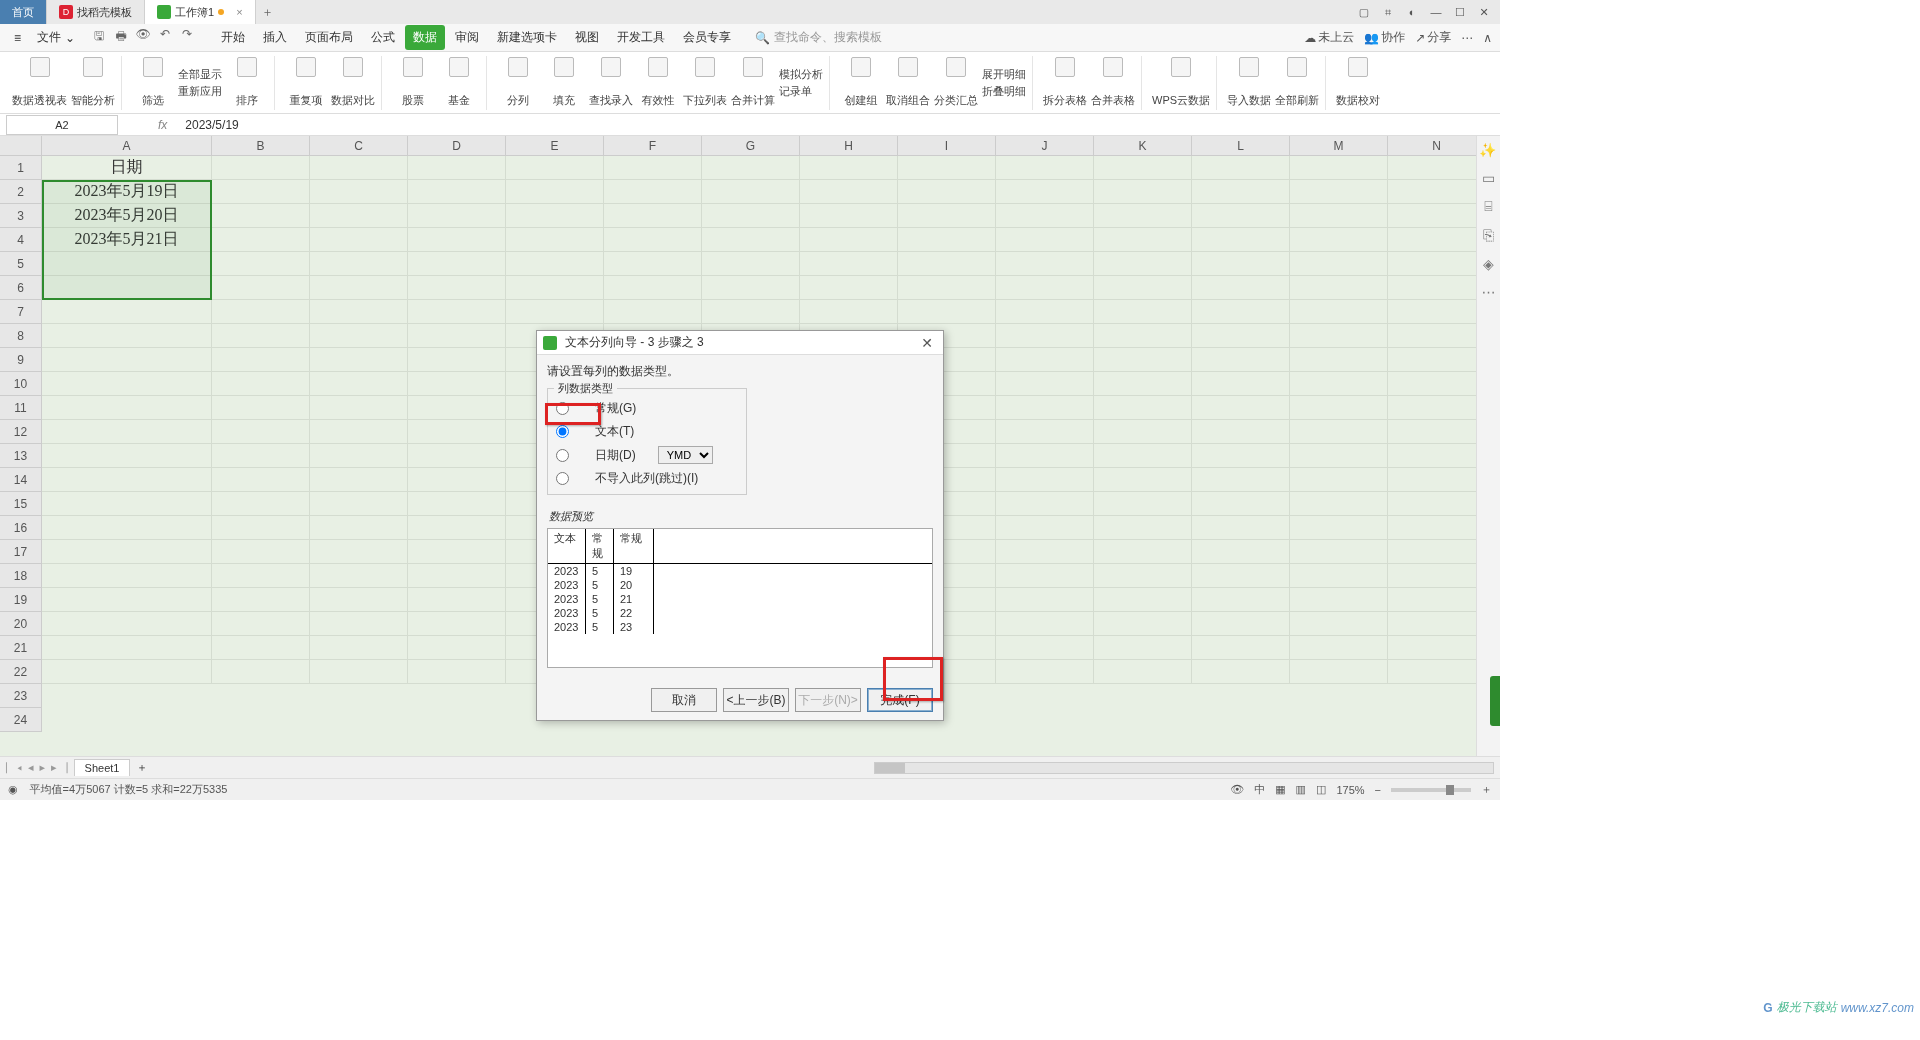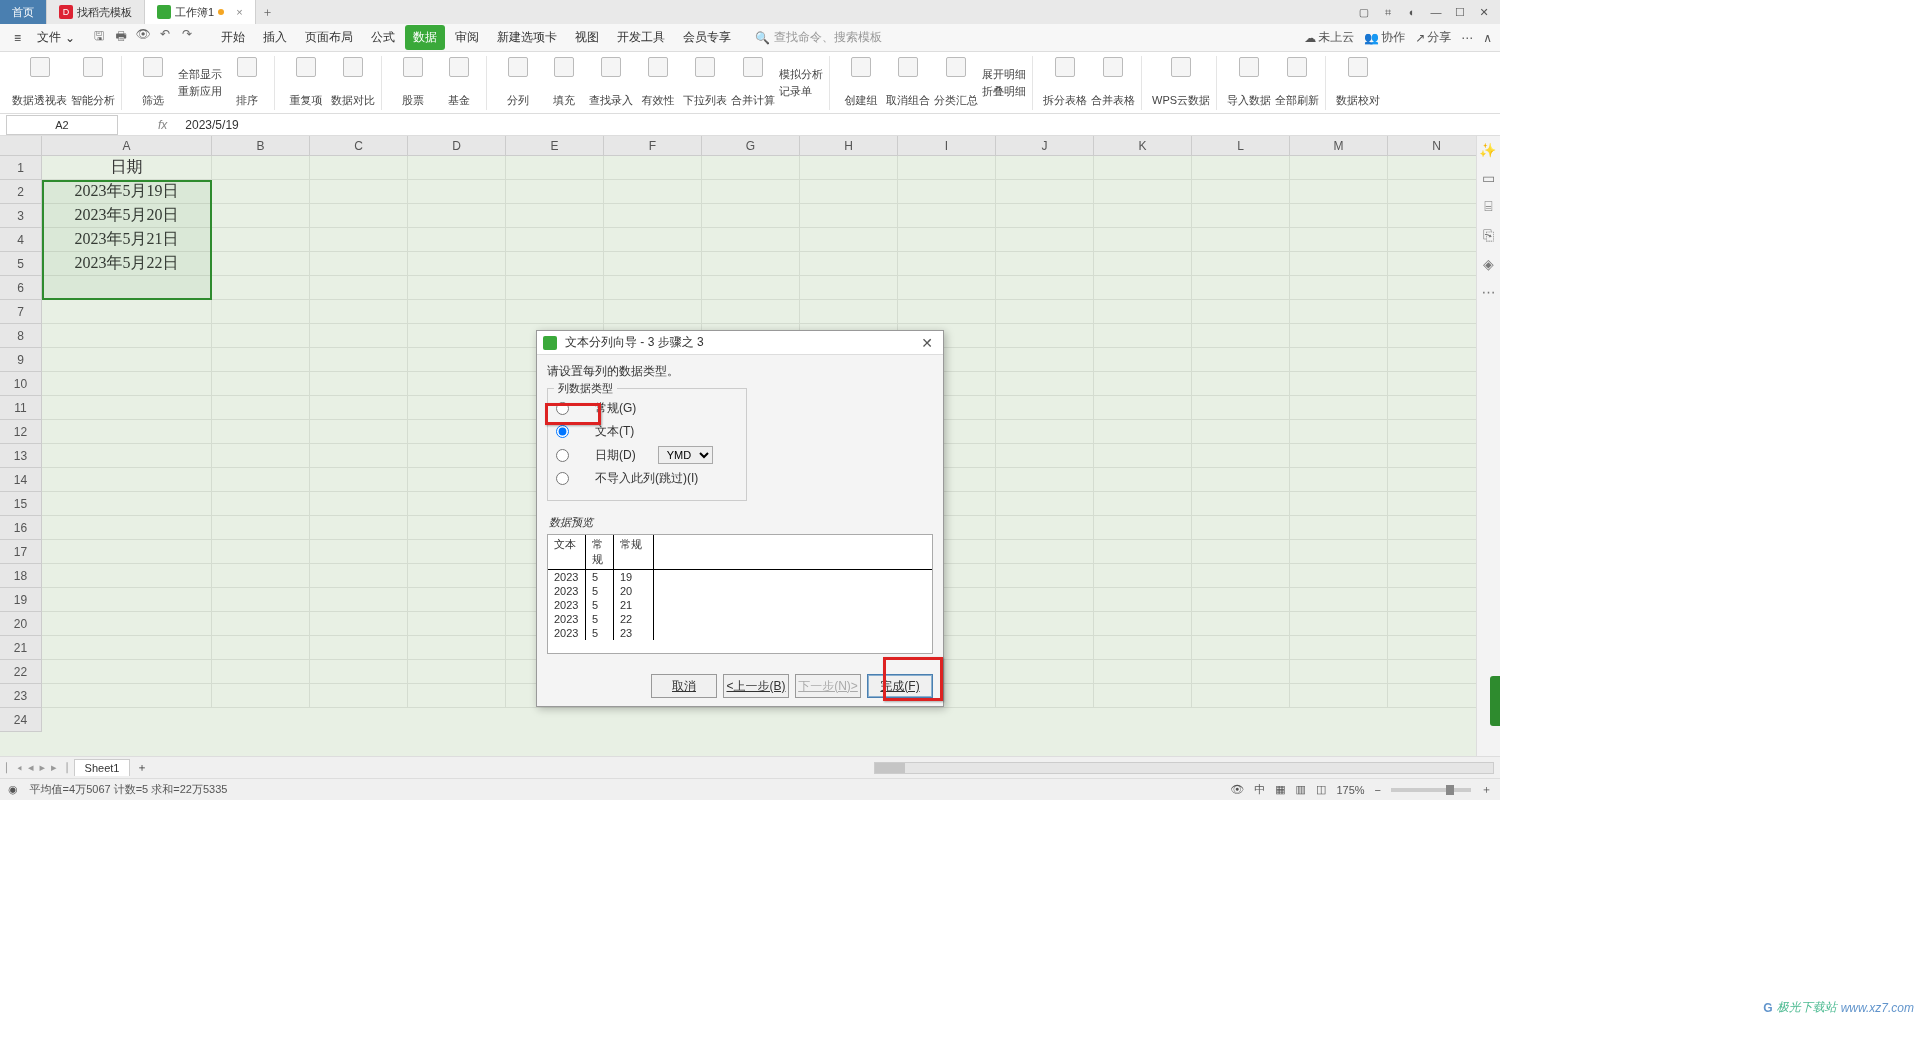--- a/index.html
+++ b/index.html
@@ -73,40 +73,40 @@
 .statusbar { height: 22px; background: #f0f0f0; border-top: 1px solid #ddd; display: flex; align-items: center; padding: 0 8px; font-size: 11px; color: #555; gap: 12px;}
 .statusbar .right { margin-left: auto; display: flex; align-items: center; gap: 10px;}
 .zoom-slider { width: 80px; height: 4px; background: #ccc; position: relative; }
 .zoom-slider .zt { position:absolute; left:55px; top:-3px; width:8px; height:10px; background:#888;}
 
 
 .dialog { position: absolute; left: 536px; top: 194px; width: 408px; background: #f4f4f4; border: 1px solid #999; box-shadow: 2px 2px 8px rgba(0,0,0,0.25); font-size: 12px; }
 .dlg-title { height: 24px; background: #fff; border-bottom: 1px solid #ddd; display: flex; align-items: center; padding: 0 6px; gap: 8px;}
 .dlg-title .dx { margin-left: auto; font-size: 14px; color: #555; width:20px; text-align:center;}
 .dlg-body { padding: 8px 10px 12px; }
-.fieldset { border: 1px solid #ccc; padding: 8px 8px 10px; position: relative; margin-top: 8px; background:#f4f4f4;}
+.fieldset { border: 1px solid #ccc; padding: 8px 8px 4px; position: relative; margin-top: 8px; background:#f4f4f4;}
 .fieldset .legend { position: absolute; top: -8px; left: 6px; background: #f4f4f4; padding: 0 4px; font-size: 11px;}
 .radio-row { display: flex; align-items: center; gap: 22px; padding: 3px 0; font-size: 12px;}
 .radio-row input { margin-right: 4px;}
 .sel-date { border: 1px solid #aaa; font-size: 11px; padding: 1px 4px;}
 .target-row { display:flex; flex-direction:column; gap:4px; position:absolute; left:230px; top:40px; width:170px;}
 .target-in { display:flex; gap:4px;}
 .target-in input { flex:1; border:1px solid #aaa; height:18px; font-size:11px; padding:0 4px;}
 .target-in .pick { width:18px; height:18px; border:1px solid #aaa; background:#fff;}
 .hint { font-size: 11px; color:#333; line-height:1.5; margin-top:8px;}
 .chk-row { display:flex; align-items:center; gap:4px; margin-top:10px; font-size:11px;}
 .preview-legend { margin: 14px 0 4px 2px; font-size:11px;font-style:italic;}
-.preview-box { border: 1px solid #aaa; background: #fff; height: 120px; padding:0; overflow:hidden;}
+.preview-box { border: 1px solid #aaa; background: #fff; height: 140px; padding:0; overflow:hidden;}
 .pv-head { display:flex; border-bottom:1px solid #000; font-size:11px;}
 .pv-head div { padding:2px 6px; border-right:1px solid #000;}
 .pv-row { display:flex; font-size:11px;}
 .pv-row div { padding:1px 6px; border-right:1px solid #000;}
 .pv-col1{width:38px;} .pv-col2{width:28px;} .pv-col3{width:40px;}
 .dlg-foot { display:flex; gap:6px; justify-content:flex-end; padding:8px 10px; }
-.dlg-btn { min-width:66px; height:24px; border:1px solid #999; background:#f0f0f0; font-size:12px; display:flex; align-items:center; justify-content:center;text-decoration:underline;}
+.dlg-btn { min-width:66px; height:24px; border:1px solid #999; background:#f0f0f0; font-size:12px; display:flex; align-items:center; justify-content:center;}
 .dlg-btn.disabled { color:#aaa;}
 .dlg-btn.primary { border:1px solid #4a7fb0; box-shadow: inset 0 0 0 1px #8ab0d0;}
 .hl-red { position:absolute; border:3px solid #d22; pointer-events:none; box-shadow: 1px 1px 2px rgba(0,0,0,0.3);}
 
 .watermark { position:absolute; right:6px; bottom:24px; font-size:12px; color:#2a7; opacity:0.8; font-style:italic; display:flex; align-items:center; gap:4px;}
 .watermark .g { color:#3a7abf; font-weight:bold; font-style:normal;}
 .logo-green { width:14px; height:14px; background:#3aa93a; border-radius:2px; display:inline-block;}
 .logo-red { width:14px; height:14px; background:#d23; border-radius:2px; display:inline-block; color:#fff; font-size:9px; text-align:center; line-height:14px;}
 </style>
 </head>
@@ -411,36 +411,20 @@
             <div class="cell"></div>
             <div class="cell"></div>
             <div class="cell"></div>
             <div class="cell"></div>
             <div class="cell"></div>
             <div class="cell"></div>
             <div class="cell"></div>
             <div class="cell"></div>
           </div>
           <div class="crow">
-            <div class="cell first">2023年5月22日</div>
-            <div class="cell"></div>
-            <div class="cell"></div>
-            <div class="cell"></div>
-            <div class="cell"></div>
-            <div class="cell"></div>
-            <div class="cell"></div>
-            <div class="cell"></div>
-            <div class="cell"></div>
-            <div class="cell"></div>
-            <div class="cell"></div>
-            <div class="cell"></div>
-            <div class="cell"></div>
-            <div class="cell"></div>
-          </div>
-          <div class="crow">
             <div class="cell first"></div>
             <div class="cell"></div>
             <div class="cell"></div>
             <div class="cell"></div>
             <div class="cell"></div>
             <div class="cell"></div>
             <div class="cell"></div>
             <div class="cell"></div>
             <div class="cell"></div>
             <div class="cell"></div>

